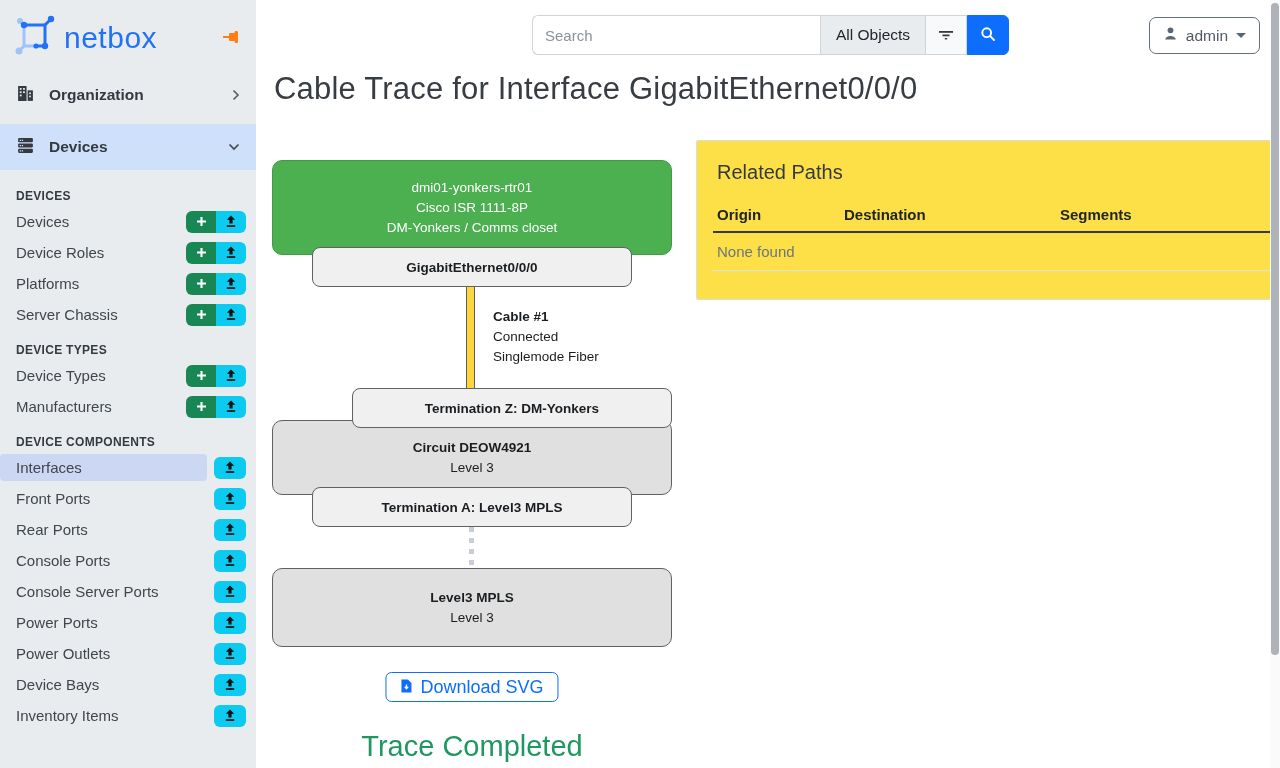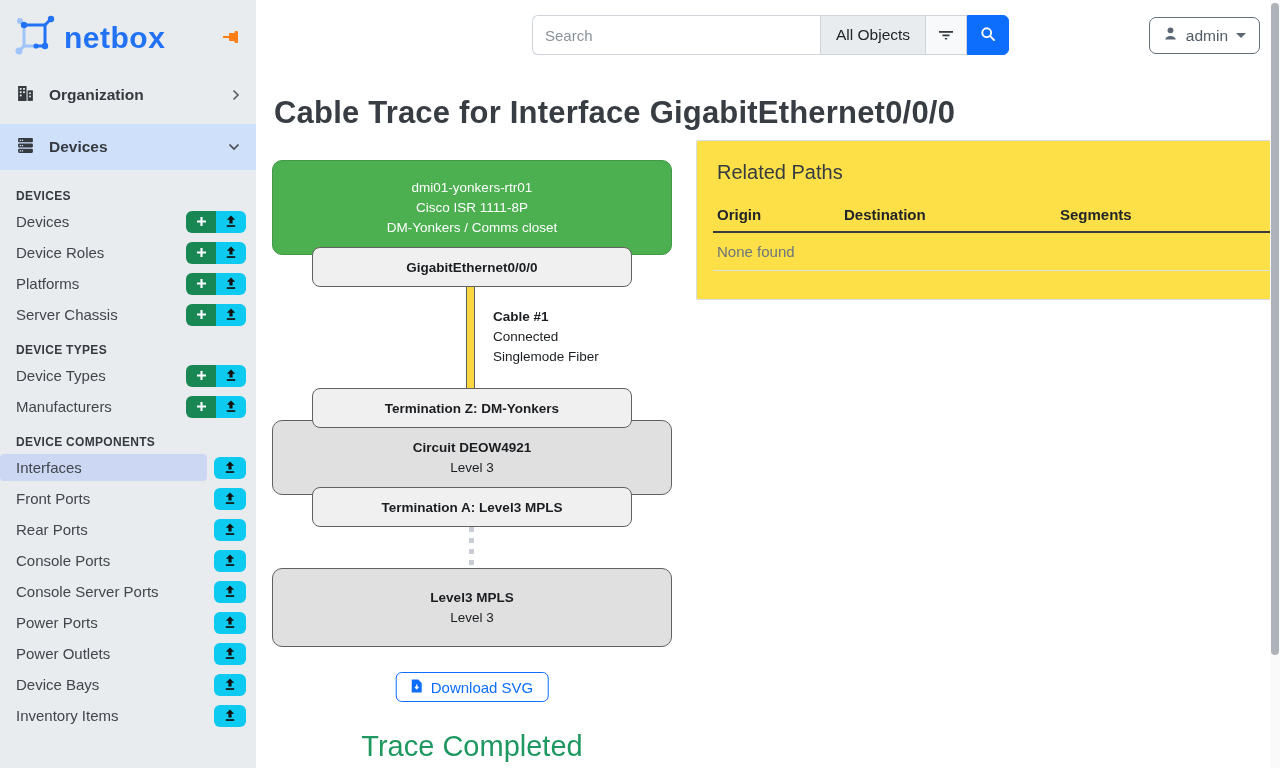--- a/index.html
+++ b/index.html
@@ -3,21 +3,21 @@
 <meta charset="utf-8">
 <style>
   * { margin:0; padding:0; box-sizing:border-box; }
   html,body { width:1280px; height:768px; overflow:hidden; background:#fff;
     font-family:"Liberation Sans","DejaVu Sans",sans-serif; }
 
   
   .sidebar { position:fixed; left:0; top:0; width:256px; height:768px;
     background:#e9ecef; z-index:5; }
   .logo-row { display:flex; align-items:center; padding:14px 16px 10px 14px; height:72px; }
-  .brand-text { font-size:30px; font-weight:bold; color:#2272f5; letter-spacing:.5px; margin-left:8px; }
+  .brand-text { font-size:30px; font-weight:normal; color:#2272f5; letter-spacing:.5px; margin-left:8px; }
   .pin-btn { margin-left:auto; background:none; border:none; cursor:pointer; }
 
   .nav-item { display:flex; align-items:center; height:46px; margin:0 0 6px 0;
     padding:0 16px; gap:14px; color:#343a40; font-weight:bold; font-size:15.5px; cursor:pointer; }
   .nav-item.active { background:#cfe0fb; }
   .nav-caret { margin-left:auto; display:flex; }
 
   .sec-header { padding:0 16px; margin-top:16px; height:20px; font-size:12px;
     font-weight:bold; color:#343a40; letter-spacing:.3px; display:flex; align-items:center; }
   .sec-header.tight { margin-top:10px; }
@@ -46,53 +46,53 @@
     align-items:center; justify-content:center; cursor:pointer; }
   .go-btn { width:42px; background:#0d6efd; border:1px solid #0d6efd;
     border-radius:0 6px 6px 0; display:flex; align-items:center; justify-content:center; cursor:pointer; }
 
   .user-btn { position:absolute; right:20px; top:17px; height:37px; display:flex;
     align-items:center; gap:8px; padding:0 13px; background:#fff; border:1px solid #64707c;
     border-radius:7px; color:#505b66; font-size:15.5px; cursor:pointer; }
   .caret-down { width:0; height:0; border-left:5px solid transparent;
     border-right:5px solid transparent; border-top:5px solid #5a6673; }
 
-  .page-title { position:absolute; left:18px; top:71px; font-size:31px; font-weight:700;
-    color:#373d42; letter-spacing:.2px;margin-top:24px; }
+  .page-title { position:absolute; left:18px; top:71px; font-size:31px; font-weight:400;
+    color:#373d42; letter-spacing:.2px; }
 
   
   .diagram { position:absolute; left:16px; top:160px; width:400px; }
   .node { position:absolute; text-align:center; }
   .device-box { left:0; top:0; width:400px; height:95px; background:#4caf50;
     border:1px solid #429a46; border-radius:10px; color:#fff; padding-top:17px; z-index:1; }
   .device-box .l1 { font-weight:normal; font-size:13.5px; line-height:20px;text-align:center; }
   .device-box .l2,.device-box .l3 { font-size:13.5px; line-height:20px; }
   .port-box { left:40px; width:320px; height:40px; background:#f0f0f0;
     border:1.5px solid #616161; border-radius:8px; display:flex; align-items:center;
     justify-content:center; font-size:13.5px; font-weight:bold; color:#1b1e21; z-index:2; }
   .if-box { top:87px; }
-  .tz-box { top:228px; }
+  .tz-box { top:228px;margin-left:40px; }
   .ta-box { top:327px; }
   .cable-line { position:absolute; left:194px; top:127px; width:9px; height:102px;
     background:#fcd740; border-left:1.5px solid #5f5f5d; border-right:1.5px solid #5f5f5d; z-index:0; }
   .cable-label { position:absolute; left:221px; top:147px; text-align:left;
     font-size:13.5px; line-height:20px; color:#1b1e21; }
   .cable-label .c1 { font-weight:bold; }
   .big-gray { left:0; width:400px; background:#e0e0e0; border:1.5px solid #616161;
     border-radius:10px; color:#1b1e21; z-index:1; }
   .circuit-box { top:260px; height:75px; padding-top:17px; }
   .mpls-box { top:408px; height:79px; padding-top:19px; }
   .big-gray .l1 { font-weight:bold; font-size:13.5px; line-height:20px; }
   .big-gray .l2 { font-size:13.5px; line-height:20px; }
   .dash-line { position:absolute; left:197px; top:367px; width:5px; height:41px;
     background:repeating-linear-gradient(to bottom,#c9ced6 0 5px,transparent 5px 11px); z-index:0; }
   .dl-btn { position:absolute; top:512px; left:50%; transform:translateX(-50%);
     display:flex; align-items:center; gap:8px; padding:5px 14px; height:30px;
     background:#fff; border:1.5px solid #0d6efd; border-radius:6px; color:#0d6efd;
-    font-size:15px; cursor:pointer; white-space:nowrap; }
+    font-size:18px; cursor:pointer; white-space:nowrap; }
   .trace-status { position:absolute; top:570px; width:100%; text-align:center;
     font-size:29px; color:#1e9860; }
 
   
   .rp-card { position:absolute; left:440px; top:140px; width:627px; height:160px;
     background:#fde047; border:1px solid #d8dde2; border-radius:2px; padding:16px 16px 0 16px; }
   .rp-title { font-size:20px; color:#343a40; font-weight:400; margin:4px 0 22px 4px; }
   .rp-table { width:100%; border-collapse:collapse; }
   .rp-table th { text-align:left; font-size:15px; color:#212529; padding:0 4px 8px 4px;
     border-bottom:2px solid #373b3e; }

